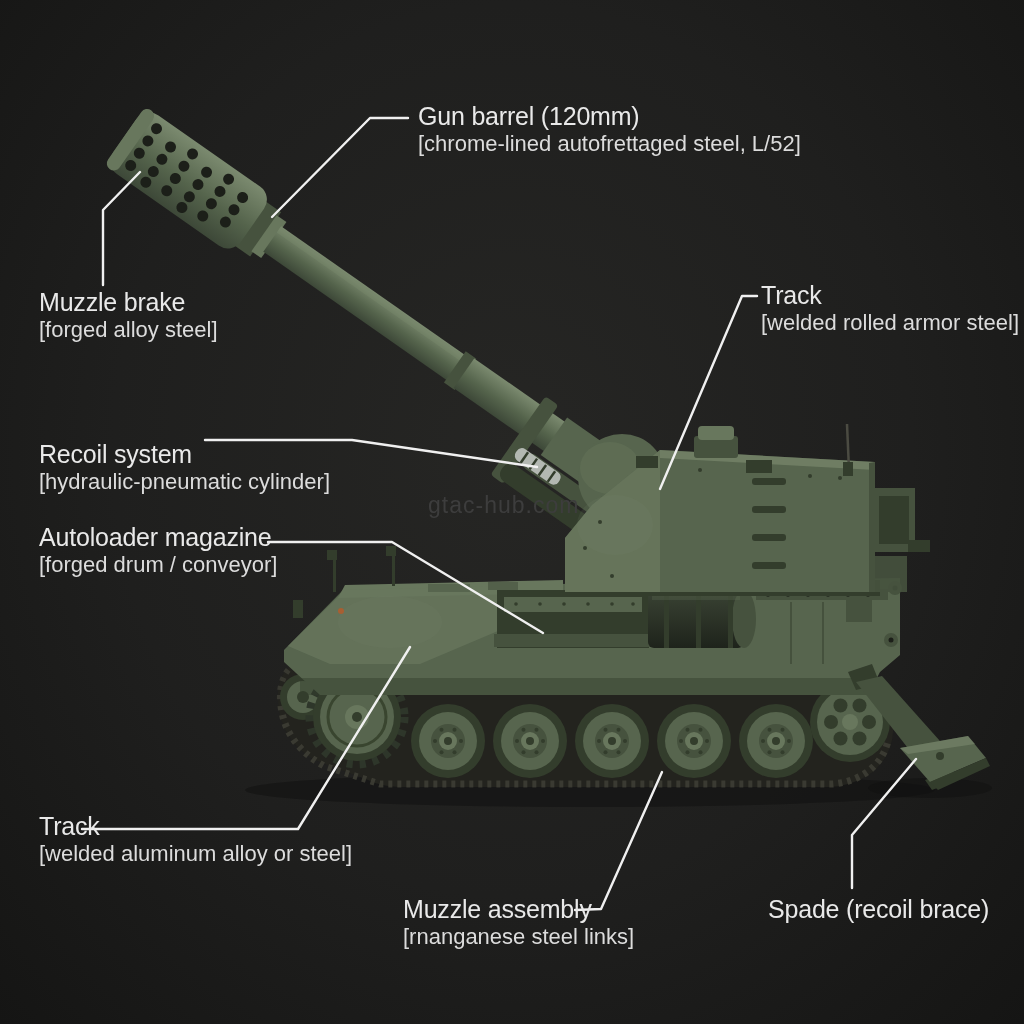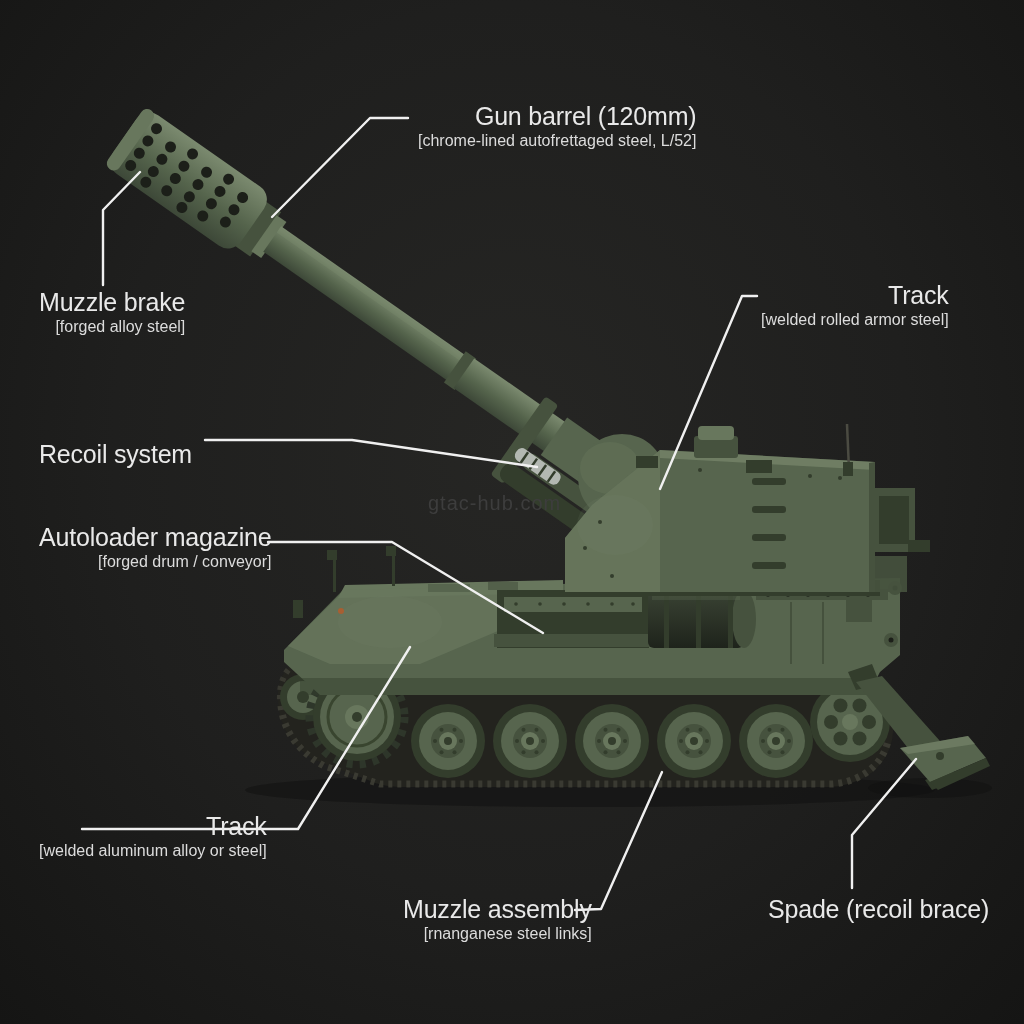--- a/index.html
+++ b/index.html
@@ -8,24 +8,24 @@
     background:radial-gradient(ellipse at 50% 44%, #262624 0%, #1f1f1e 55%, #151514 100%);
     font-family:"Liberation Sans", sans-serif;
   }
   #art{position:absolute;left:0;top:0;z-index:0;}
   .g1{fill:var(--green1,#7e8d71);} .g2{fill:var(--green2,#68775d);}
   .g3{fill:var(--green3,#57654e);} .g4{fill:var(--green4,#46523e);}
   .g5{fill:var(--green5,#333d2c);} .tr{fill:var(--track_dark,#23231e);}
   .mt{fill:var(--metal,#b3b8b2);} .hole{fill:var(--hole,#1c1f19);}
   .tex{stroke:var(--track_light,#3d3d34);fill:none;}
   .leader{stroke:var(--leader,#f0f0f0);stroke-width:2.4;fill:none;stroke-linecap:round;stroke-linejoin:round;}
-  .label{position:absolute;z-index:2;white-space:nowrap;color:var(--text,#e9e9e9);text-align:right;}
+  .label{position:absolute;z-index:2;white-space:nowrap;color:var(--text,#e9e9e9);}
   .label-title{font-size:25px;line-height:1.12;letter-spacing:-0.2px;font-weight:400;}
-  .label-spec{font-size:16px;line-height:1.2;margin-top:1px;color:#dcdcdc;}
-  #watermark{position:absolute;z-index:1;left:428px;top:492px;font-size:20px;
+  .label-spec{font-size:22px;line-height:1.2;margin-top:1px;color:#dcdcdc;}
+  #watermark{position:absolute;z-index:1;left:428px;top:492px;font-size:23px;
     letter-spacing:1px;color:var(--watermark,#3d3d3d);}
 </style>
 </head>
 <body>
 
 <div id="stage">
 
   <svg id="art" width="1024" height="1024" viewBox="0 0 1024 1024">
     <defs>
       <linearGradient id="barrelGrad" x1="0" y1="0" x2="0" y2="1">
@@ -300,20 +300,21 @@
     <div class="label-spec">[forged alloy steel]</div>
   </div>
 
   <div class="label" style="left:761px;top:281px">
     <div class="label-title">Track</div>
     <div class="label-spec">[welded rolled armor steel]</div>
   </div>
 
   <div class="label" style="left:39px;top:440px">
     <div class="label-title">Recoil system</div>
+    <div class="label-spec">[hydraulic-pneumatic cylinder]</div>
   </div>
 
   <div class="label" style="left:39px;top:523px">
     <div class="label-title">Autoloader magazine</div>
     <div class="label-spec">[forged drum / conveyor]</div>
   </div>
 
   <div class="label" style="left:39px;top:812px">
     <div class="label-title">Track</div>
     <div class="label-spec">[welded aluminum alloy or steel]</div>

